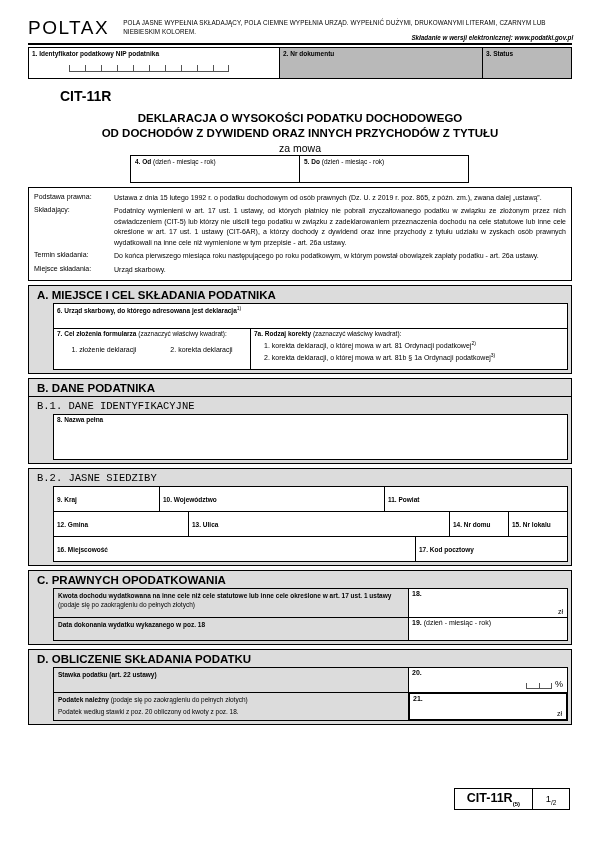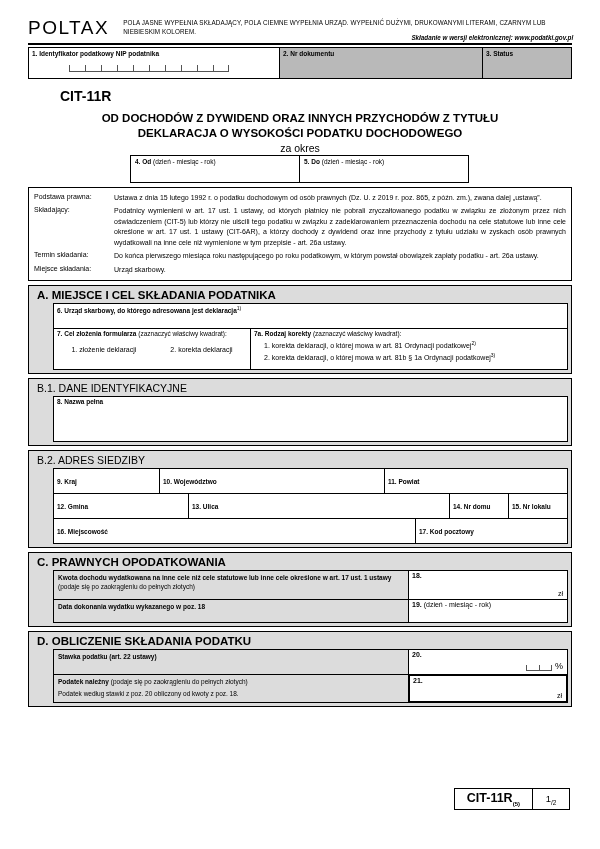--- a/index.html
+++ b/index.html
@@ -36,21 +36,21 @@
   .pcell + .pcell { margin-left: -1px; }
   .pcell b { font-weight: bold; }
   
   .info { border: 1px solid #000; margin-top: 4px; padding: 3px 5px; font-size: 7px; }
   .info-row { display: flex; padding: 1.5px 0; }
   .info-label { width: 80px; flex-shrink: 0; }
   .info-text { flex: 1; text-align: justify; line-height: 1.5; }
   
   .box { border: 1.5px solid #000; background: #dcdcdc; margin-top: 4px; padding: 0 3px 3px 3px; }
   .sec-title { font-size: 11.5px; font-weight: bold; padding: 3px 5px 2px 5px; }
-  .sec-title.sub { font-weight: normal; font-size: 10.5px; }
+  .sec-title.sub { font-weight: normal; font-size: 10.5px; font-family: Liberation Mono, monospace; }
   .banded { border-bottom: 1px solid #000; margin: 0 -3px; padding-left: 8px; }
   .sec-body { margin-left: 21px; }
   .fbox { background: #fff; border: 1px solid #000; padding: 1px 3px; font-size: 6.5px; }
   .fbox b, .flabel b { font-weight: bold; }
   .flabel { font-size: 6.5px; }
   sup { font-size: 5px; vertical-align: super; }
   .frow { display: flex; }
   .frow + .frow, .fbox + .frow, .frow + .fbox { margin-top: -1px; }
   .fcell { background: #fff; border: 1px solid #000; padding: 1px 3px; height: 26px; }
   .fcell + .fcell { margin-left: -1px; }
@@ -116,24 +116,24 @@
     <div class="idcell shaded id-doc">
       <span>2. Nr dokumentu</span>
     </div>
     <div class="idcell shaded id-status">
       <span>3. Status</span>
     </div>
   </div>
 
   <div class="cit-label">CIT-11R</div>
   <div class="title">
+    <div>DEKLARACJA O WYSOKOŚCI PODATKU DOCHODOWEGO</div>
     <div>OD DOCHODÓW Z DYWIDEND ORAZ INNYCH PRZYCHODÓW Z TYTUŁU</div>
-    <div>DEKLARACJA O WYSOKOŚCI PODATKU DOCHODOWEGO</div>
-  </div>
-  <div class="za-okres">za okres</div>
+  </div>
+  <div class="za-okres">za mowa</div>
 
   <div class="period">
     <div class="pcell">
       <b>4. Od</b>
       <span class="hint">(dzień - miesiąc - rok)</span>
     </div>
     <div class="pcell">
       <b>5. Do</b>
       <span class="hint">(dzień - miesiąc - rok)</span>
     </div>
@@ -179,30 +179,31 @@
           </div>
           <div class="opt-line">
             <span>2. korekta deklaracji, o której mowa w art. 81b § 1a Ordynacji podatkowej</span><sup>3)</sup>
           </div>
         </div>
       </div>
     </div>
   </div>
 
   <div class="box">
+    <div class="sec-title banded">B. DANE PODATNIKA</div>
     <div class="sec-title sub">B.1. DANE IDENTYFIKACYJNE</div>
     <div class="sec-body">
       <div class="fbox f8">
         <b>8. Nazwa pełna</b>
       </div>
     </div>
   </div>
 
   <div class="box">
-    <div class="sec-title sub">B.2. ADRES SIEDZIBY</div>
+    <div class="sec-title sub">B.2. JASNE SIEDZIBY</div>
     <div class="sec-body">
       <div class="frow">
         <div class="fcell" style="width:107px"><span class="flabel"><b>9. Kraj</b></span></div>
         <div class="fcell" style="width:226px"><span class="flabel"><b>10. Województwo</b></span></div>
         <div class="fcell" style="flex:1"><span class="flabel"><b>11. Powiat</b></span></div>
       </div>
       <div class="frow">
         <div class="fcell" style="width:136px"><span class="flabel"><b>12. Gmina</b></span></div>
         <div class="fcell" style="width:262px"><span class="flabel"><b>13. Ulica</b></span></div>
         <div class="fcell" style="width:60px"><span class="flabel"><b>14. Nr domu</b></span></div>

